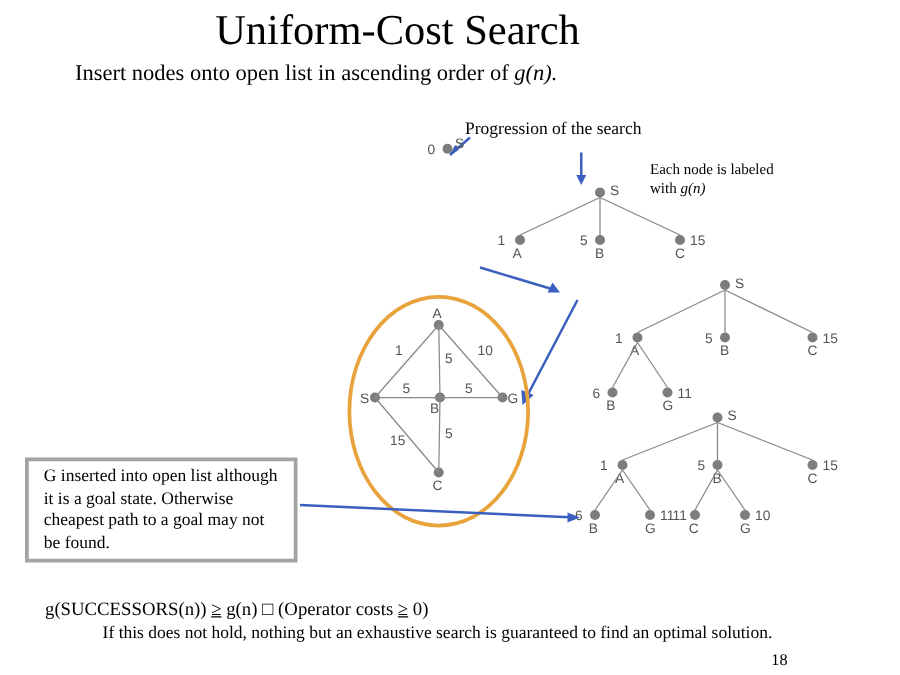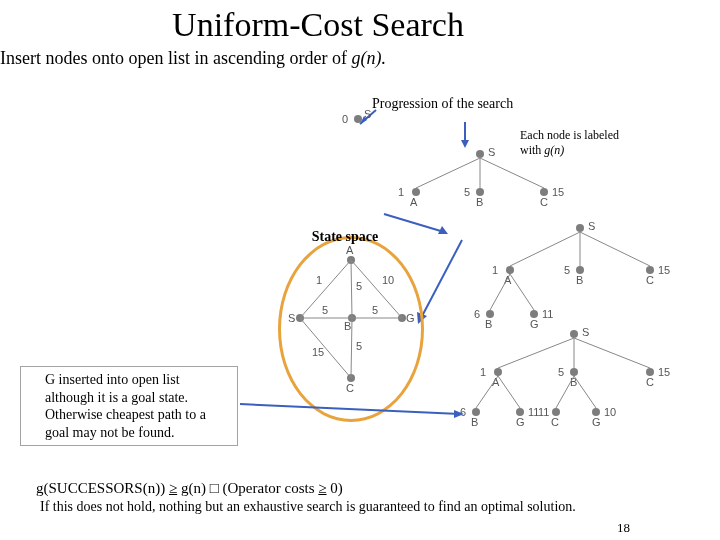--- a/index.html
+++ b/index.html
@@ -1,28 +1,28 @@
 <!DOCTYPE html>
 <html><head>
 <meta charset="utf-8">
 <style>
   * { box-sizing: border-box; margin: 0; padding: 0; }
   body { width: 720px; height: 540px; background: #fff; font-family: "Times New Roman", serif; color: #000; position: relative; overflow: hidden; }
   .slide { position: relative; width: 636px; height: 540px; }
   .title { text-align: center; font-size: 34px; font-weight: 400; padding-top: 6px; }
-  .subtitle { font-size: 18px; margin-top: 4px; }
+  .subtitle { font-size: 18px; padding-left: 60px; margin-top: 4px; }
   .italic { font-style: italic; }
   .progression { position: absolute; left: 372px; top: 96px; font-size: 14px; }
   .eachnode { position: absolute; left: 480px; top: 128px; font-size: 12px; margin-left: 40px; }
-  .box { position: absolute; border: 1px solid #a3a3a3; font-size: 14px; padding: 4px 24px; line-height: 1.25; background: rgba(255,255,255,0.75); }
+  .box { position: absolute; border: 3px solid #a3a3a3; font-size: 14px; padding: 4px 12px; line-height: 1.25; background: rgba(255,255,255,0.75); }
   .state-label { left: 298px; top: 228px; width: 94px; text-align: center; font-weight: 700; border: none; padding: 0; background: transparent; }
   .gnote { left: 20px; top: 366px; width: 218px; }
   .nextstep { position: absolute; left: 482px; top: 416px; font-size: 11px; line-height: 1.2; }
   .bottom { position: absolute; left: 36px; top: 460px; width: 660px; font-size: 15px; line-height: 1.25; }
-  .bottom2 { position: absolute; left: 40px; top: 498px; width: 660px; font-size: 14px; line-height: 1.25; }
+  .bottom2 { position: absolute; left: 20px; top: 498px; width: 660px; font-size: 14px; line-height: 1.25; text-align: center; }
   .pagenum { position: absolute; right: 6px; bottom: 4px; font-size: 13px; }
 
   svg.arrow { position: absolute; overflow: visible; }
 
   .dot { fill: #7d7d7d; }
   .slabel { font: 11px Arial, sans-serif; fill: #555; }
   .chartbox { position: absolute; }
   .orange-oval { position: absolute; border: 3px solid #e8a33c; border-radius: 50%/50%; }
   .tree { stroke:#888; stroke-width:1; }
   .tline { stroke:#888; stroke-width:1; }
@@ -162,21 +162,20 @@
       <text class="slabel" x="26" y="110">15</text>
   <line class="tree" x1="65" y1="14" x2="66" y2="72"></line>
       <text class="slabel" x="70" y="44">5</text>
   <line class="tree" x1="65" y1="14" x2="116" y2="72"></line>
       <text class="slabel" x="96" y="38">10</text>
   <line class="tree" x1="66" y1="72" x2="65" y2="132"></line>
       <text class="slabel" x="70" y="104">5</text>
   <line class="tree" x1="66" y1="72" x2="116" y2="72"></line>
       <text class="slabel" x="86" y="68">5</text>
 </svg>
-<div class="box state-label">State space</div>
 
 <div class="box gnote">G inserted into open list although it is a goal state. Otherwise cheapest path to a goal may not be found.</div>
 <svg class="arrow" style="left:238px; top:398px;" width="230" height="30">
   <line x1="2" y1="6" x2="222" y2="16" stroke="#3a5fbf" stroke-width="2"></line>
   <polygon points="226,16 216,20 216,12" fill="#3a5fbf"></polygon>
 </svg>
 
 
 <div class="bottom">
   <br>

